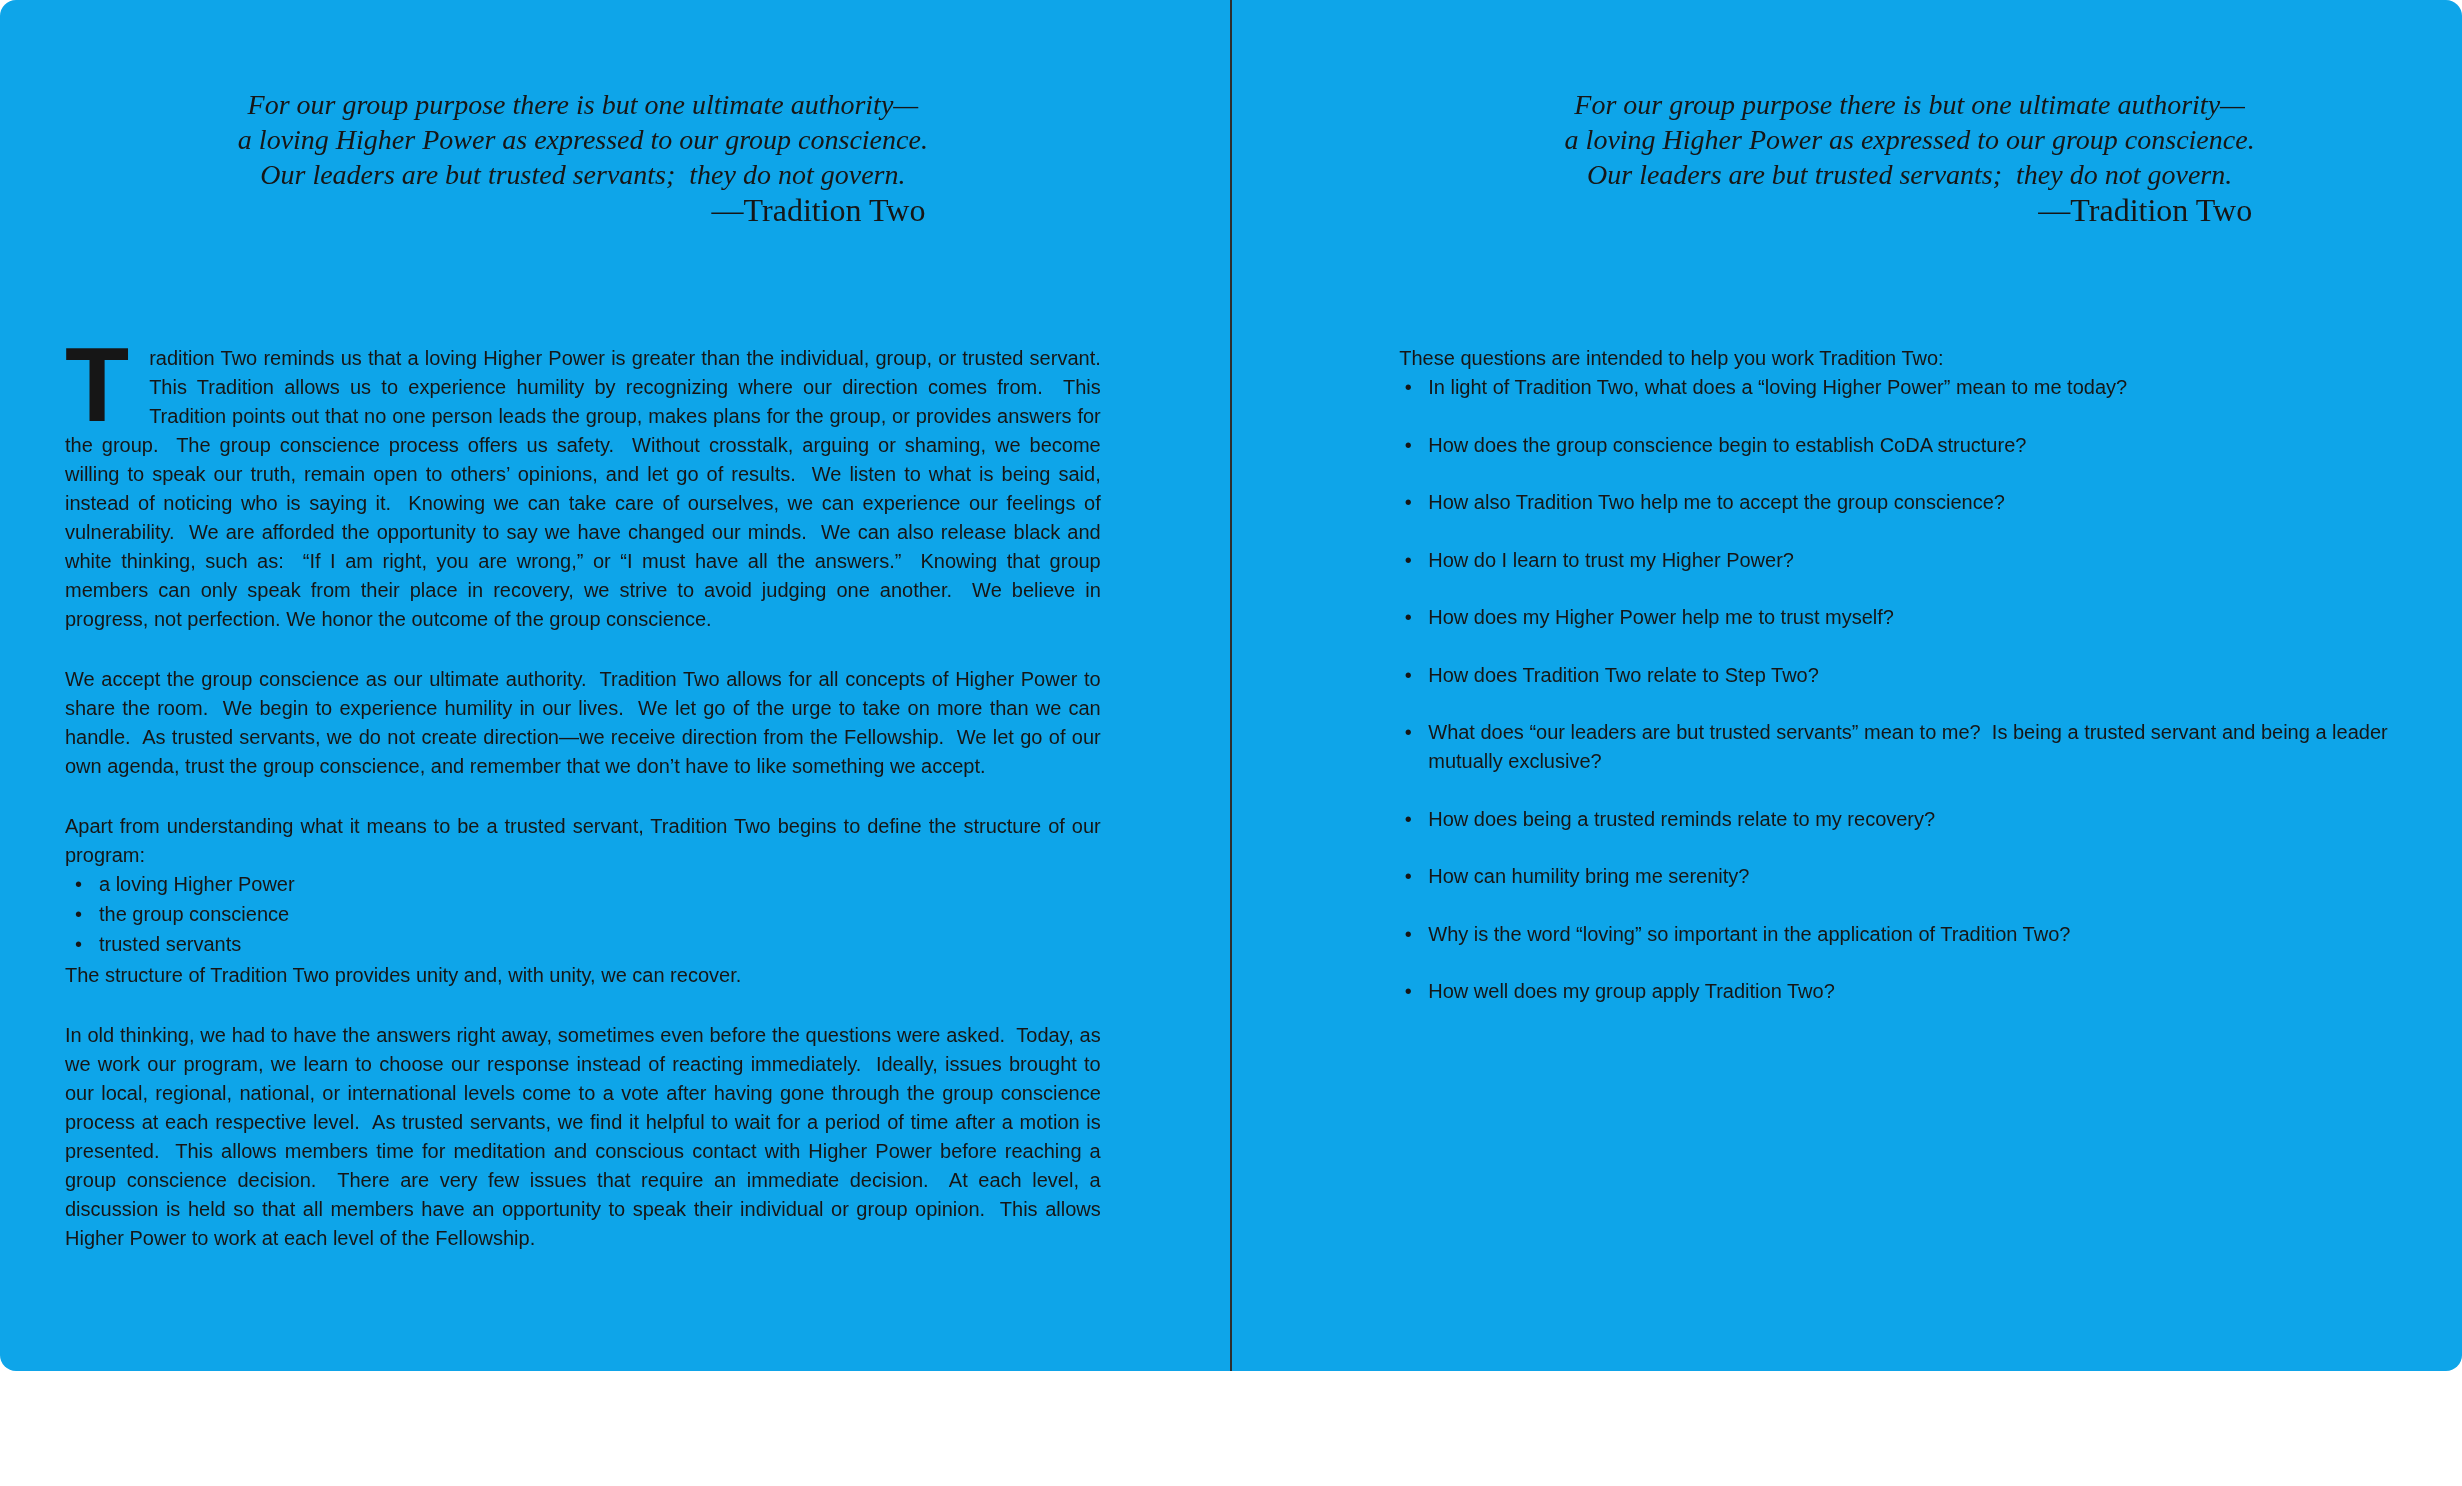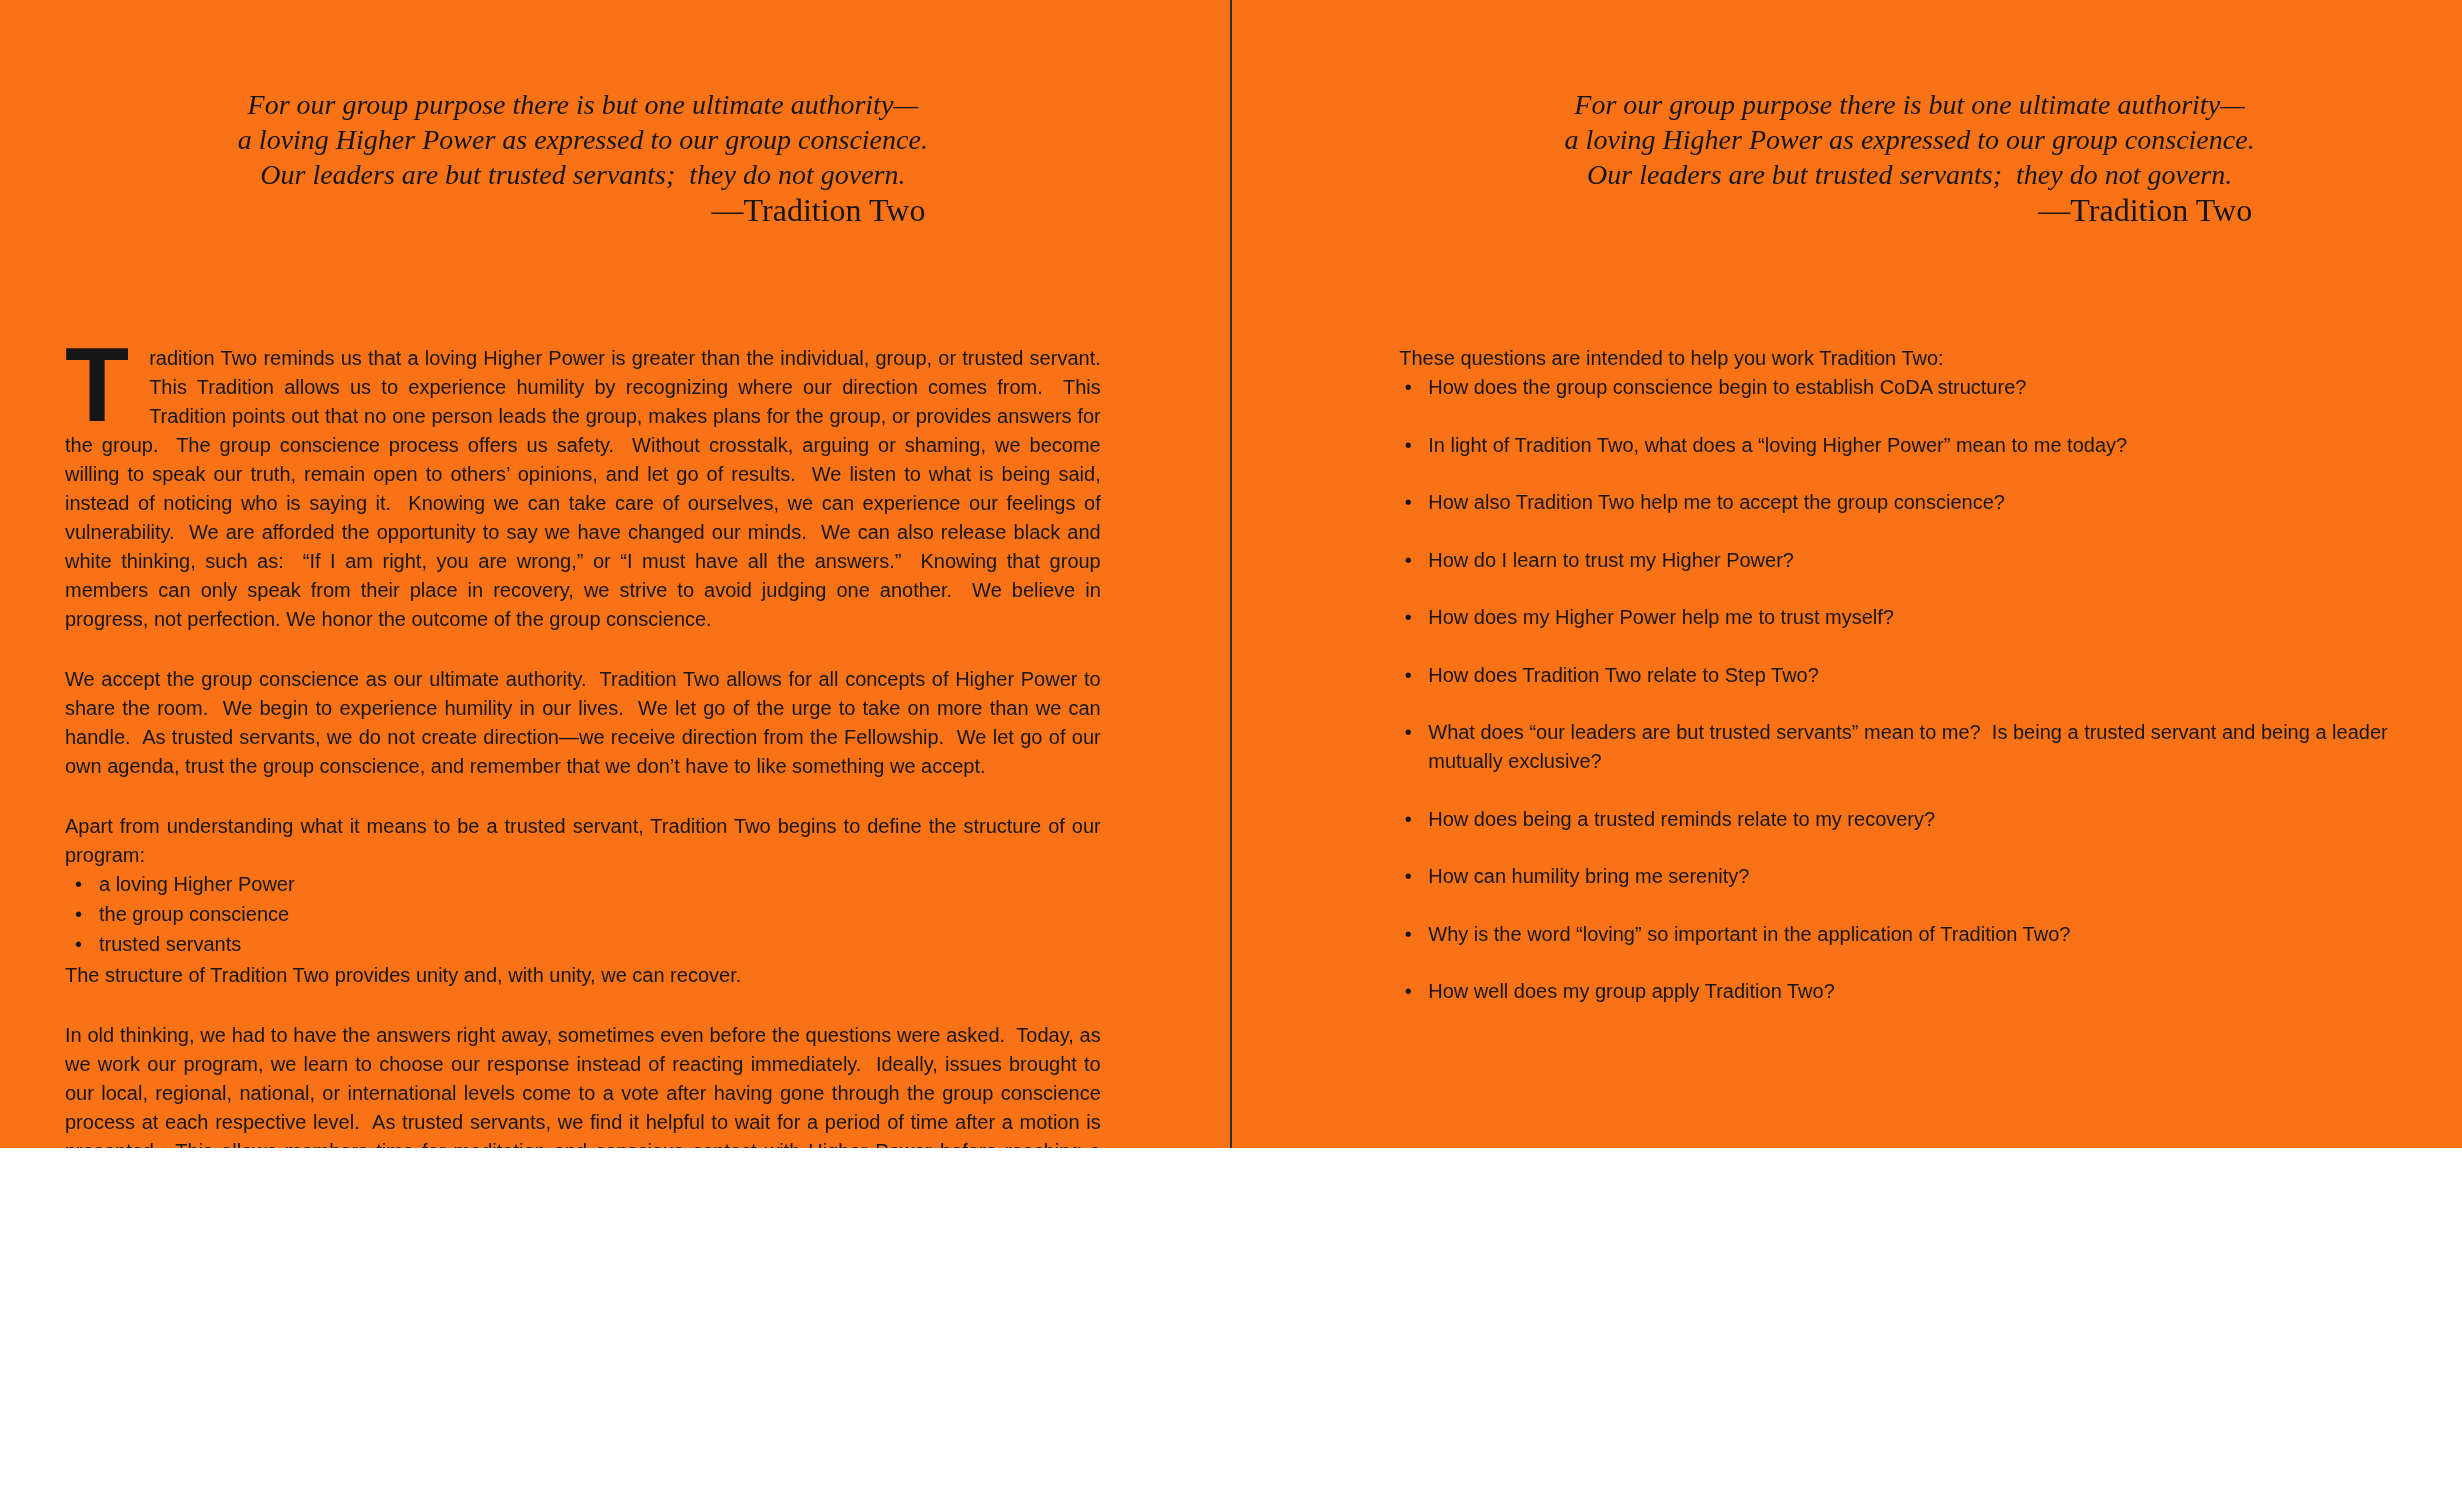--- a/index.html
+++ b/index.html
@@ -9,22 +9,23 @@
   }
   body {
     width: 2462px;
     height: 1487px;
     font-family: "Liberation Sans", sans-serif;
     color: #161616;
   }
   .spread {
     display: flex;
     width: 2462px;
-    height: 1148px;
-    background: #f97316;
+    height: 1371px;
+    background: #0ea5e9;
+    border-radius: 16px;
   }
   .page {
     width: 1230px;
     height: 100%;
     box-sizing: border-box;
     overflow: hidden;
   }
   .page-left  { padding: 0 129px 0 65px; }
   .page-right { padding: 0 34px 0 159px; }
   .divider {
@@ -175,23 +176,23 @@
           </div>
         <div class="epigraph-attribution">—Tradition Two</div>
       </div>
     </div>
 
     <div class="body-block">
       <p class="para" style="margin-bottom:0;margin-left:8px;">These questions are intended to help you work Tradition Two:</p>
 
       <ul class="plain-list questions-list">
 
+          <li>In light of Tradition Two, what does a “loving Higher Power” mean to me today?</li>
+
           <li>How does the group conscience begin to establish CoDA structure?</li>
-
-          <li>In light of Tradition Two, what does a “loving Higher Power” mean to me today?</li>
 
           <li>How also Tradition Two help me to accept the group conscience?</li>
 
           <li>How do I learn to trust my Higher Power?</li>
 
           <li>How does my Higher Power help me to trust myself?</li>
 
           <li>How does Tradition Two relate to Step Two?</li>
 
           <li>What does “our leaders are but trusted servants” mean to me?  Is being a trusted servant and being a leader mutually exclusive?</li>

